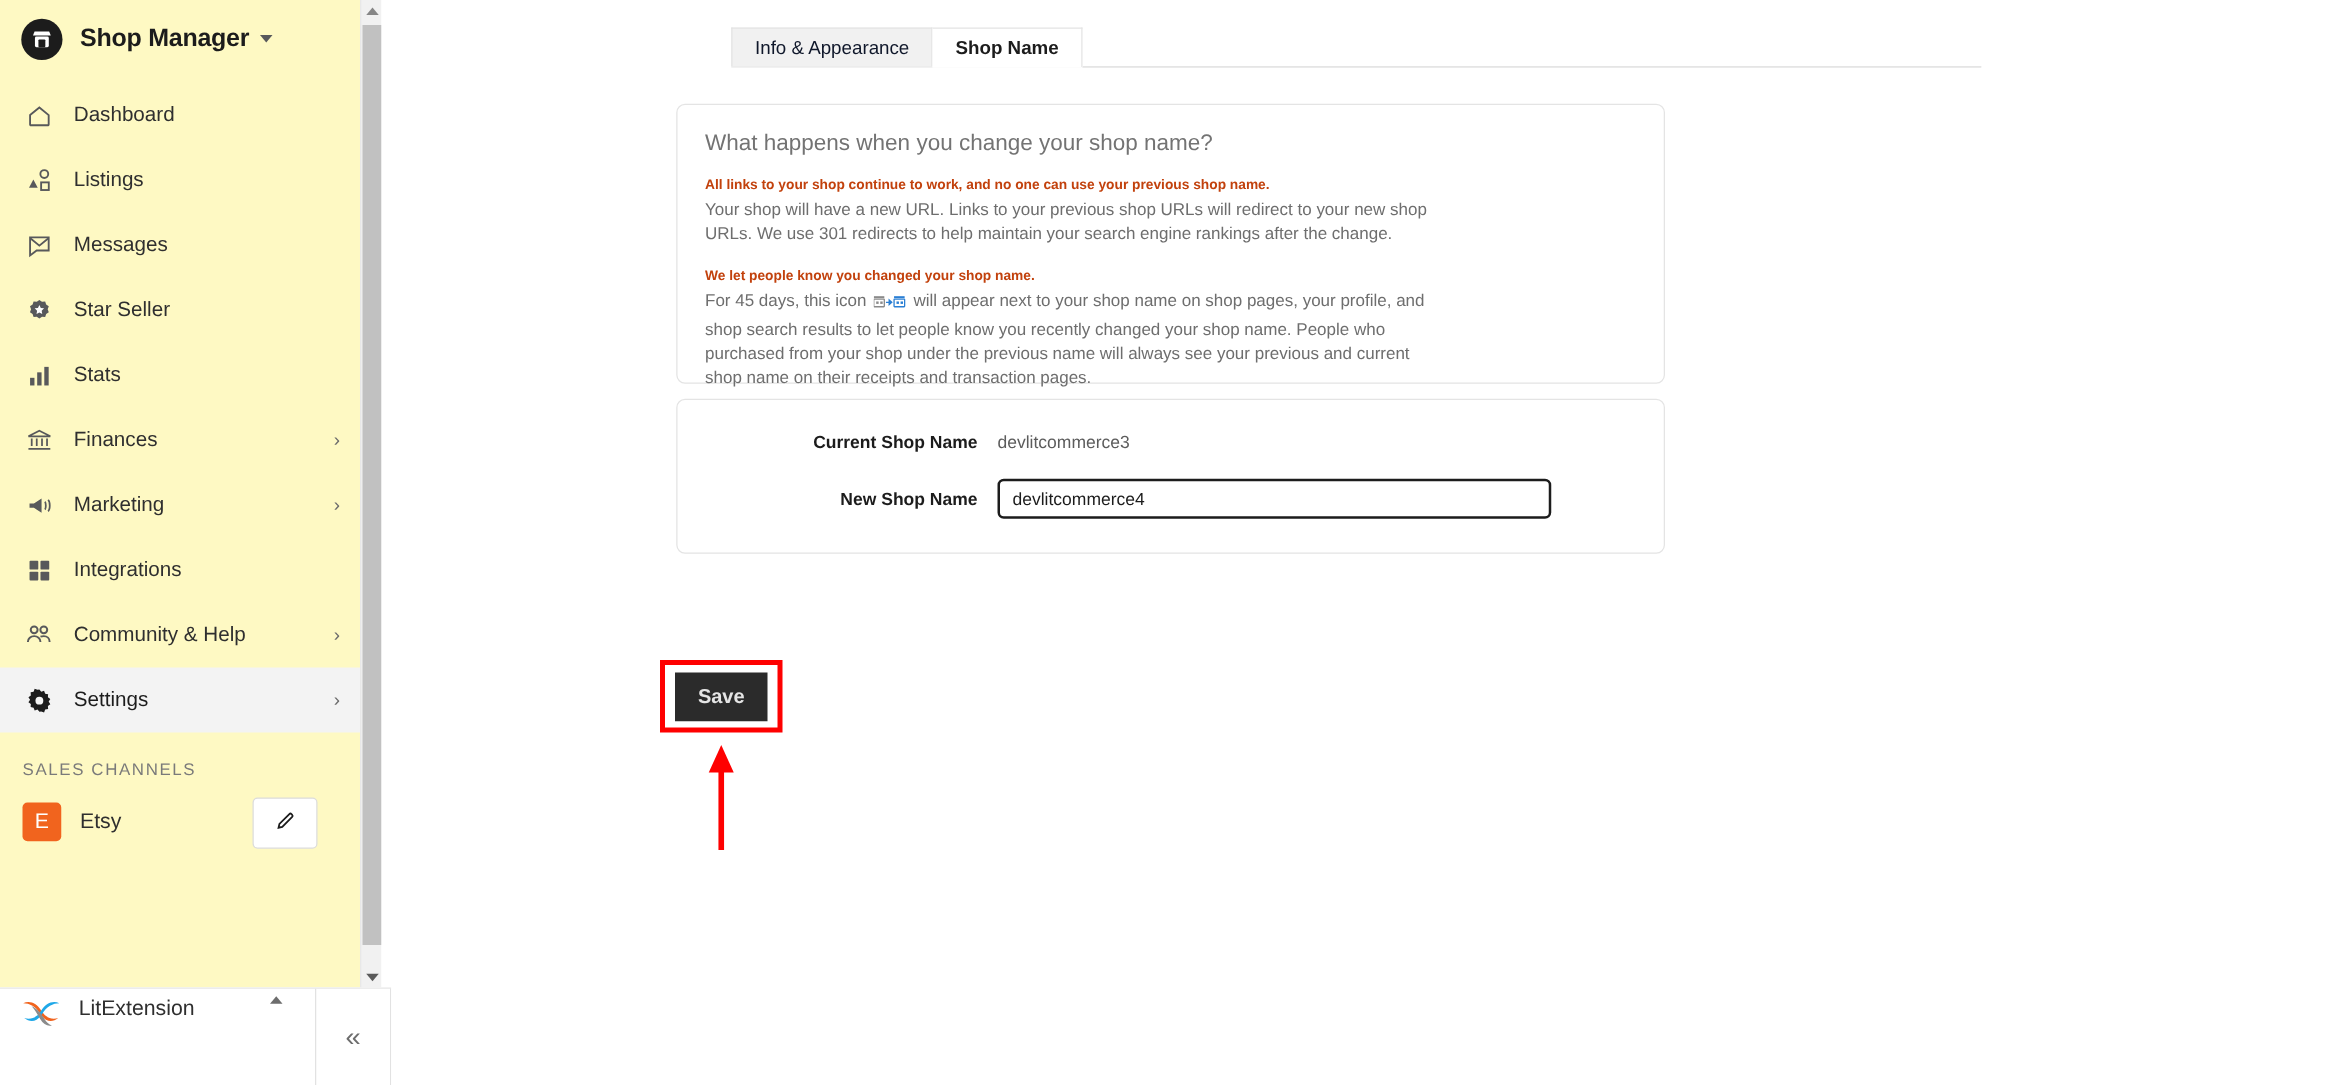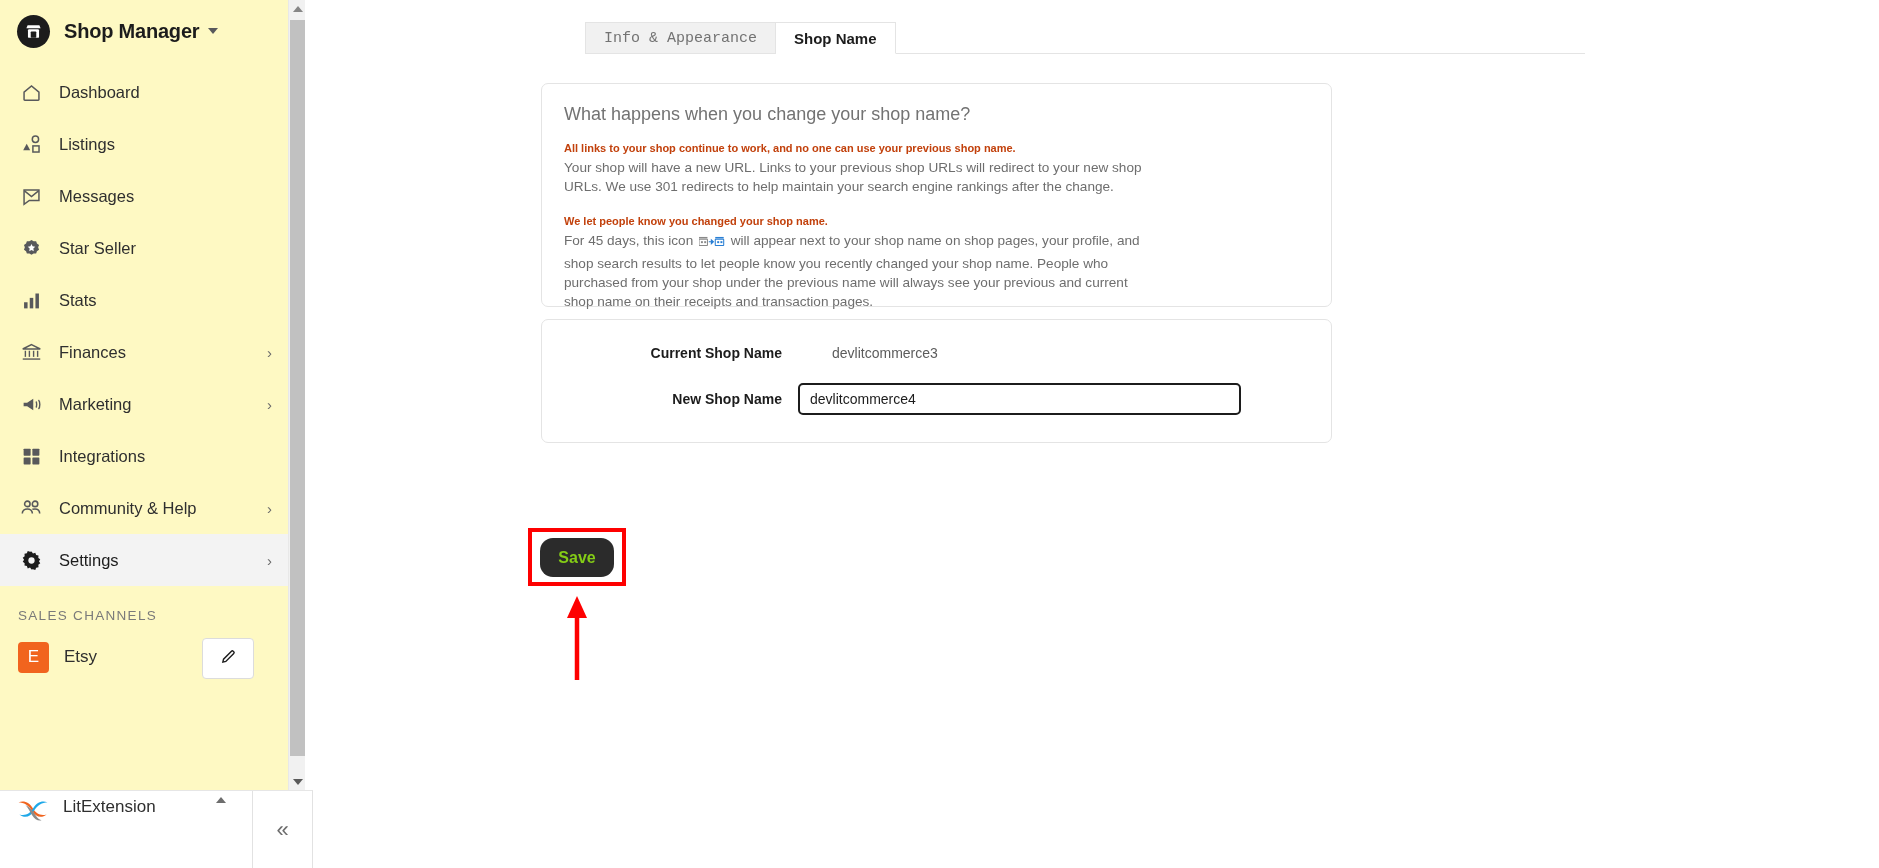--- a/index.html
+++ b/index.html
@@ -239,22 +239,21 @@
     align-items: center;
     font-size: 15px;
     border: 1px solid #e4e4e4;
     border-bottom: none;
     cursor: pointer;
     position: relative;
     top: 0;
   }
   .tab.inactive {
     background: #f1f1f1;
-    color: #737373;
-    font-family: Liberation Mono, monospace;
+    color: #0f172a;
   }
   .tab.active {
     background: #ffffff;
     color: #1c1c1c;
     font-weight: bold;
     border-left: none;
     margin-bottom: -1px;
     border-bottom: 1px solid #fff;
   }
   .tab-spacer {
@@ -311,21 +310,21 @@
     top: 319px;
     width: 791px;
     height: 124px;
     padding: 0;
   }
   .form-row {
     display: flex;
     align-items: center;
     padding-left: 24px;
   }
-  #row-current { height: 52px; padding-top: 14px; gap: 34px; }
+  #row-current { height: 52px; padding-top: 14px; }
   #row-new { height: 54px; }
   .form-label {
     width: 232px;
     text-align: right;
     padding-right: 16px;
     font-size: 14px;
     color: #1c1c1c;
     font-weight: bold;
   }
   .form-static {
@@ -356,23 +355,23 @@
     background: transparent;
     pointer-events: none;
   }
   #save-btn {
     position: absolute;
     left: 227px;
     top: 538px;
     width: 74px;
     height: 39px;
     background: #2b2b2b;
-    color: #84cc16;
+    color: #e5e5e5;
     border: none;
-    border-radius: 13px;
+    border-radius: 0;
     font-size: 16px;
     font-weight: bold;
     font-family: "Liberation Sans", sans-serif;
     cursor: pointer;
   }
   #annot-arrow {
     position: absolute;
     left: 248px;
     top: 592px;
     width: 32px;

